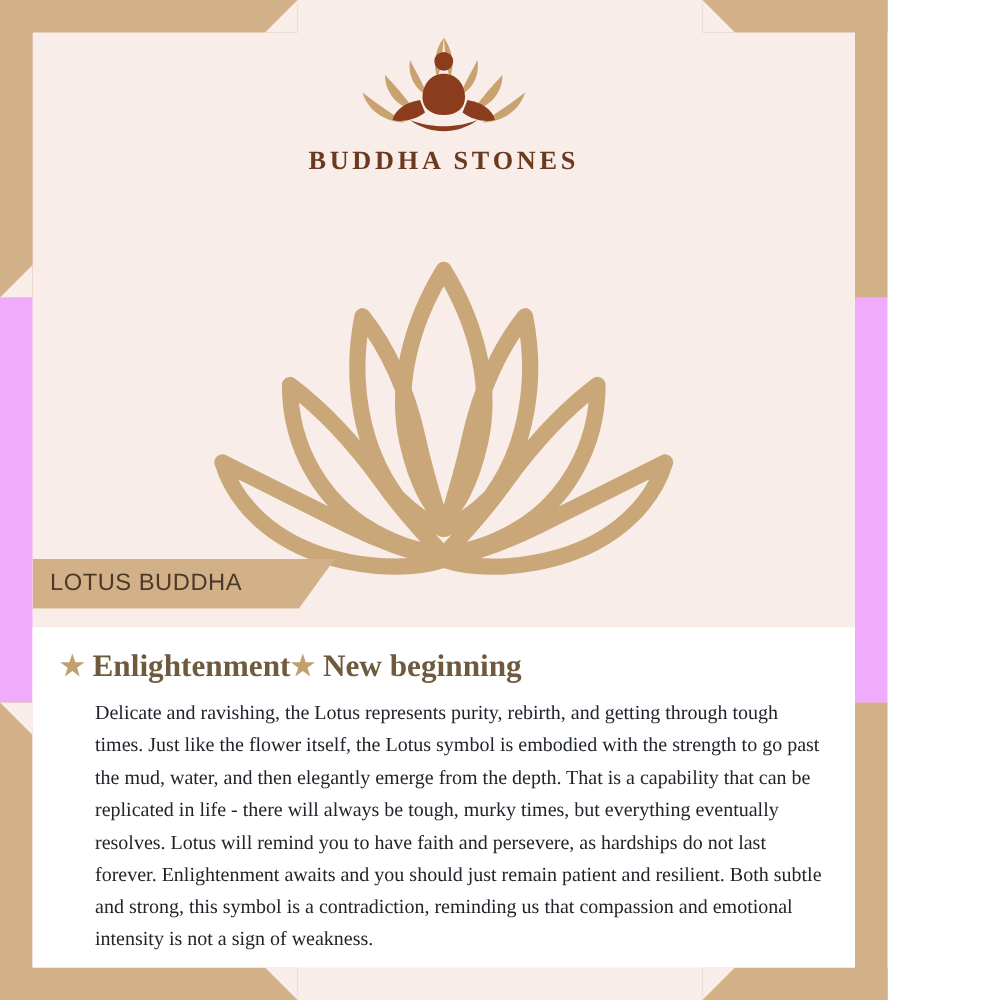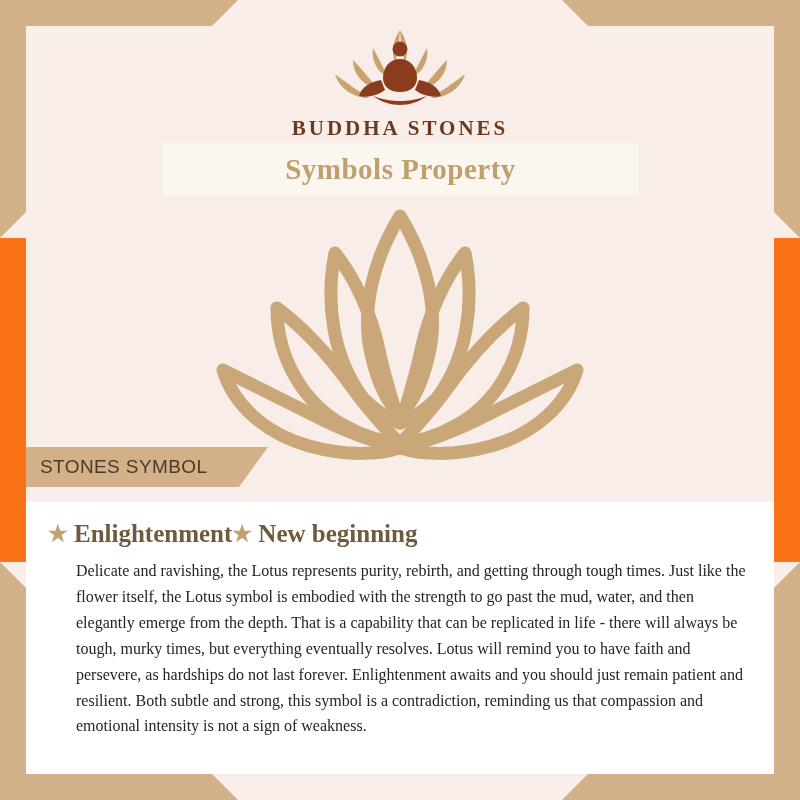--- a/index.html
+++ b/index.html
@@ -9,23 +9,23 @@
   body {
     width: 800px;
     height: 800px;
     font-family: "Liberation Sans", sans-serif;
     background: #ffffff;
     overflow: hidden;
   }
 
   .page {
     position: relative;
-    width: 800px;
+    width: 710px;
     height: 800px;
-    background: #f97316;
+    background: #f0abfc;
     overflow: hidden;
   }
   .corner-top-left-band {
     position: absolute;
     top: 0;
     left: 0;
     width: 238px;
     height: 26px;
     background: #d2b189;
   }
@@ -258,44 +258,41 @@
         <circle cx="105" cy="31" r="7.5"></circle>
         <path d="M105 41 C95 41 88 49 88 60 C88 68 94 74 105 74 C116 74 122 68 122 60 C122 49 115 41 105 41 Z"></path>
         <path d="M86 62 C74 64 66 70 64 78 C72 80 82 78 90 72 Z"></path>
         <path d="M124 62 C136 64 144 70 146 78 C138 80 128 78 120 72 Z"></path>
         <path d="M78 78 C86 84 96 87 105 87 C114 87 124 84 132 78 C122 82 112 83 105 83 C98 83 88 82 78 78 Z"></path>
       </g>
     </svg>
     <div class="logo-text">BUDDHA STONES</div>
   </div>
 
-  <div class="title-band">
-    <div class="title-text">Symbols Property</div>
-  </div>
 
   <div class="lotus-wrap">
     <svg class="lotus-svg" viewBox="0 0 430 290">
       <g fill="none" stroke="#c9a778" stroke-width="13" stroke-linejoin="round" stroke-linecap="round">
 
         <path d="M215 18 C188 62 176 112 186 156 C194 192 206 208 215 218 C224 208 236 192 244 156 C254 112 242 62 215 18 Z"></path>
 
         <path d="M150 55 C140 105 148 160 178 200 C190 212 202 220 214 225 C208 205 200 180 194 152 C186 115 170 80 150 55 Z"></path>
         <path d="M280 55 C290 105 282 160 252 200 C240 212 228 220 216 225 C222 205 230 180 236 152 C244 115 260 80 280 55 Z"></path>
 
         <path d="M92 110 C92 160 118 205 160 228 C182 240 200 244 214 245 C198 228 180 208 166 188 C140 152 116 128 92 110 Z"></path>
         <path d="M338 110 C338 160 312 205 270 228 C248 240 230 244 216 245 C232 228 250 208 264 188 C290 152 314 128 338 110 Z"></path>
 
         <path d="M38 172 C48 205 78 235 124 248 C164 259 196 256 214 250 C190 244 162 234 138 222 C102 204 66 186 38 172 Z"></path>
         <path d="M392 172 C382 205 352 235 306 248 C266 259 234 256 216 250 C240 244 268 234 292 222 C328 204 364 186 392 172 Z"></path>
       </g>
     </svg>
   </div>
 
   <div class="ribbon">
-    <span class="ribbon-text">STONES SYMBOL</span>
+    <span class="ribbon-text">LOTUS BUDDHA</span>
   </div>
 
   <div class="panel">
     <div class="headline">
       <span class="star">★</span>
       <span class="hl-dark">Enlightenment</span><span class="star">★</span>
       <span class="hl-dark">New beginning</span>
     </div>
     <div class="body-text">Delicate and ravishing, the Lotus represents purity, rebirth, and getting through tough times. Just like the flower itself, the Lotus symbol is embodied with the strength to go past the mud, water, and then elegantly emerge from the depth. That is a capability that can be replicated in life - there will always be tough, murky times, but everything eventually resolves. Lotus will remind you to have faith and persevere, as hardships do not last forever. Enlightenment awaits and you should just remain patient and resilient. Both subtle and strong, this symbol is a contradiction, reminding us that compassion and emotional intensity is not a sign of weakness.</div>
   </div>

